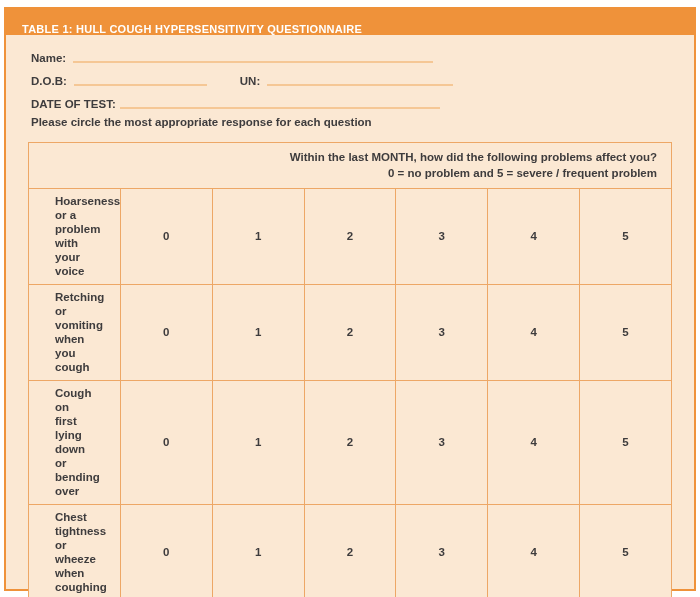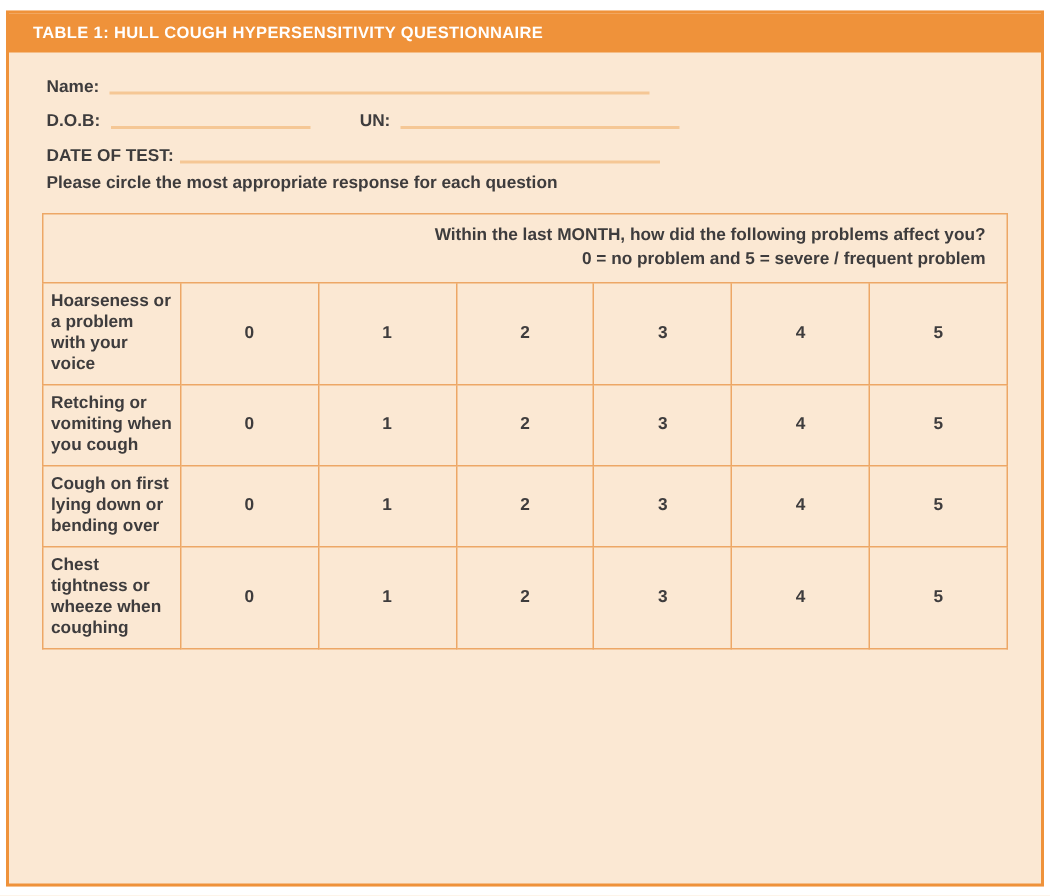--- a/index.html
+++ b/index.html
@@ -22,21 +22,21 @@
     position:absolute;
     left:4px; top:7px;
     width:692px; height:584px;
     background:var(--panel-bg);
     border:2px solid var(--bar-bg);
   }
   .title-bar{
     height:26px;
     background:var(--bar-bg);
     display:flex;
-    align-items:center;
+    align-items:flex-end;
     padding-left:16px;
     color:var(--bar-text);
     font-size:11px;
     font-weight:bold;
     letter-spacing:.25px;
   }
   .panel-body{
     padding:12px 20px 0 22px;
   }
   .fields{ padding-left:3px; }
@@ -76,21 +76,21 @@
     border:1px solid var(--grid-line);
   }
   td.head-cell{
     padding:6px 14px 7px;
     font-size:11.5px;
     font-weight:bold;
     line-height:16px;
     text-align:right;
   }
   td.q-cell{
-    padding:5px 5px 6px;
+    padding:5px 26px 6px;
     font-size:11.5px;
     font-weight:bold;
     line-height:14px;
   }
   td.s-cell{
     width:34px;
     text-align:center;
     font-size:11.5px;
     font-weight:bold;
     padding:5px 0 6px;

